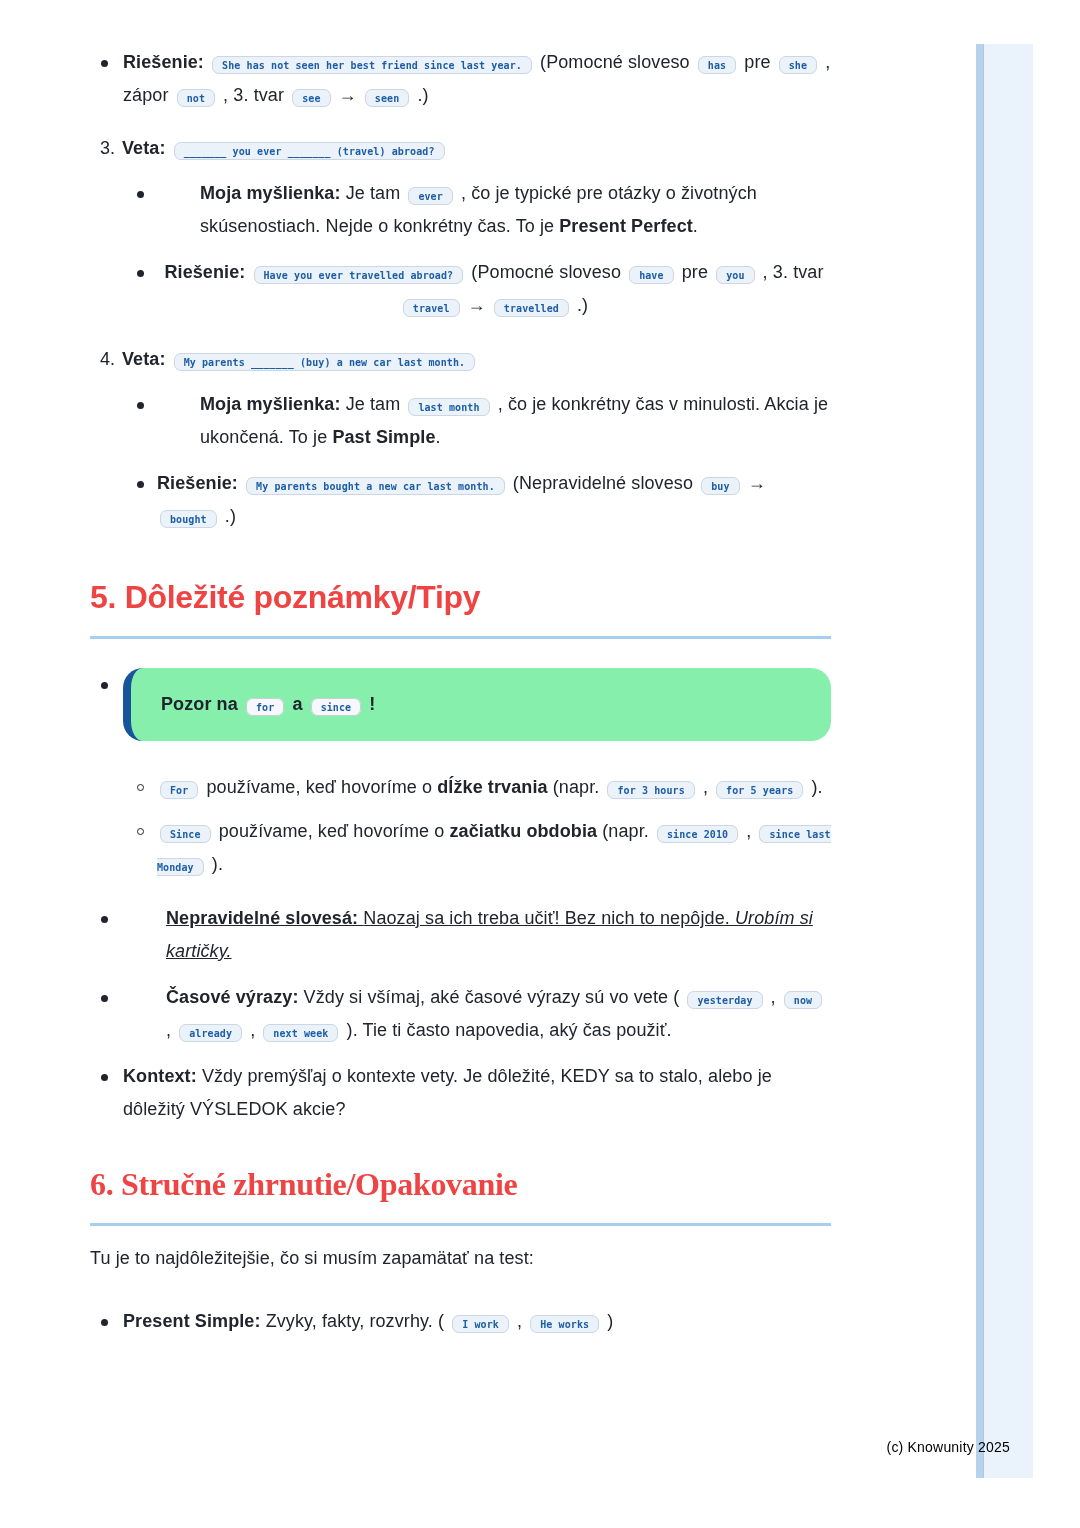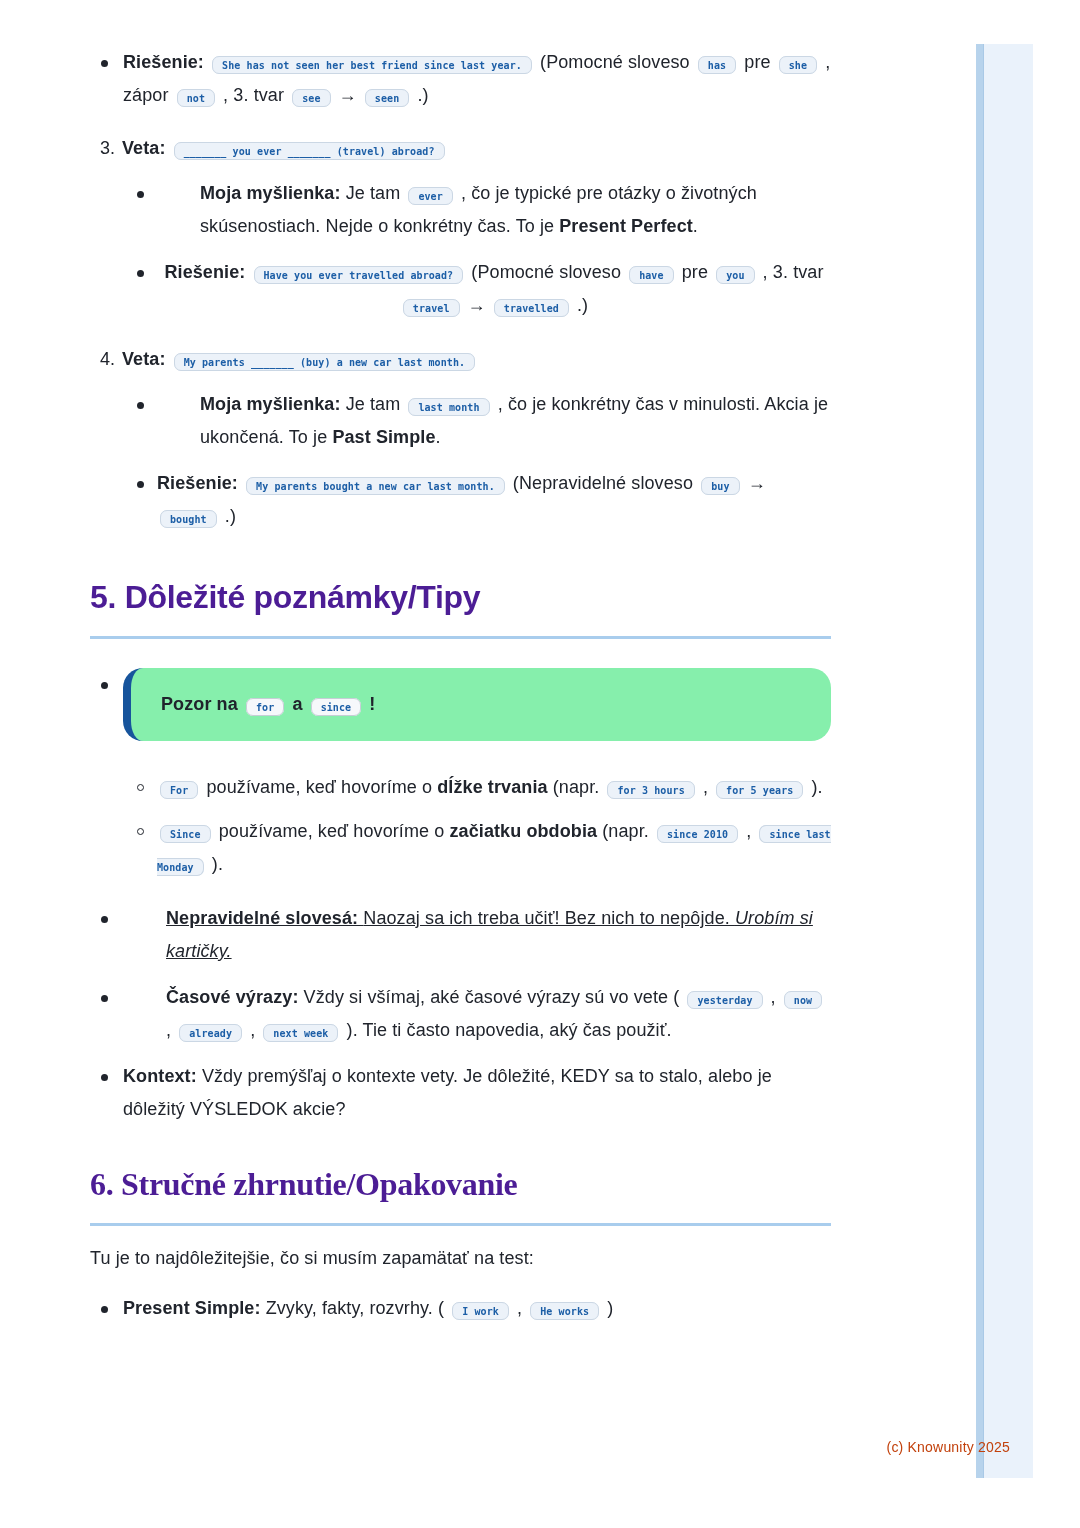--- a/index.html
+++ b/index.html
@@ -22,21 +22,21 @@
   .b{font-weight:700;}
   .i{font-style:italic;}
   .chip{
     font-family:"DejaVu Sans Mono",monospace;font-weight:700;
     font-size:10px;line-height:1.3;color:#1c5ea6;
     background:#ecf2f9;border:1px solid #cbd7e4;border-radius:7px;
     padding:2.5px 9px;margin:0 3px;
   }
   
   h2{
-    font-size:32px;line-height:36px;font-weight:700;color:#4c1d95;
+    font-size:32px;line-height:36px;font-weight:700;color:#ef4444;
     letter-spacing:-0.3px;margin:0;padding:0 0 21px 0;
     border-bottom:3px solid #a9cded;
   }
   .h-tips{margin-top:46px;}
   .h-summary{margin-top:40px;font-family:Liberation Serif, serif;}
   
   .callout-row{margin-top:29px;}
   .callout{
     flex:1 1 auto;background:#86efac;border-left:8px solid #17549c;
     border-radius:20px;padding:20px 24px 20px,30px;
@@ -44,34 +44,34 @@
   }
   .callout .chip{background:#f6f8fb;border-color:#c6ced6;}
   
   .mb-20{margin-bottom:20px;}
   .mb-13{margin-bottom:13px;gap:43px;}
   .mb-12{margin-bottom:12px;}
   .mb-11{margin-bottom:11px;}
   .mb-21{margin-bottom:21px;text-align:center;}
   .mt-22{margin-top:30px;}
   .mt-21{margin-top:21px;text-decoration:underline;}
-  .mt-27{margin-top:17px;}
+  .mt-27{margin-top:30px;}
   .intro{margin:16px 0 0 0;}
   
   .rail{
     position:absolute;left:976px;top:44px;width:57px;height:1434px;
     background:#eaf2fb;z-index:1;
   }
   .rail-thumb{
     position:absolute;left:0;top:0;width:7px;height:100%;
     background:#b7d3ec;border-right:1px solid #a9c9e6;
   }
   .copyright{
     position:absolute;top:1437px;right:70px;z-index:2;
-    font-size:14px;line-height:20px;color:#c2410c;letter-spacing:0.2px;
+    font-size:14px;line-height:20px;color:#000000;letter-spacing:0.2px;
   }
 </style>
 </head>
 <body>
 
 <div class="rail">
   <div class="rail-thumb"></div>
 </div>
 
 <main class="content">

